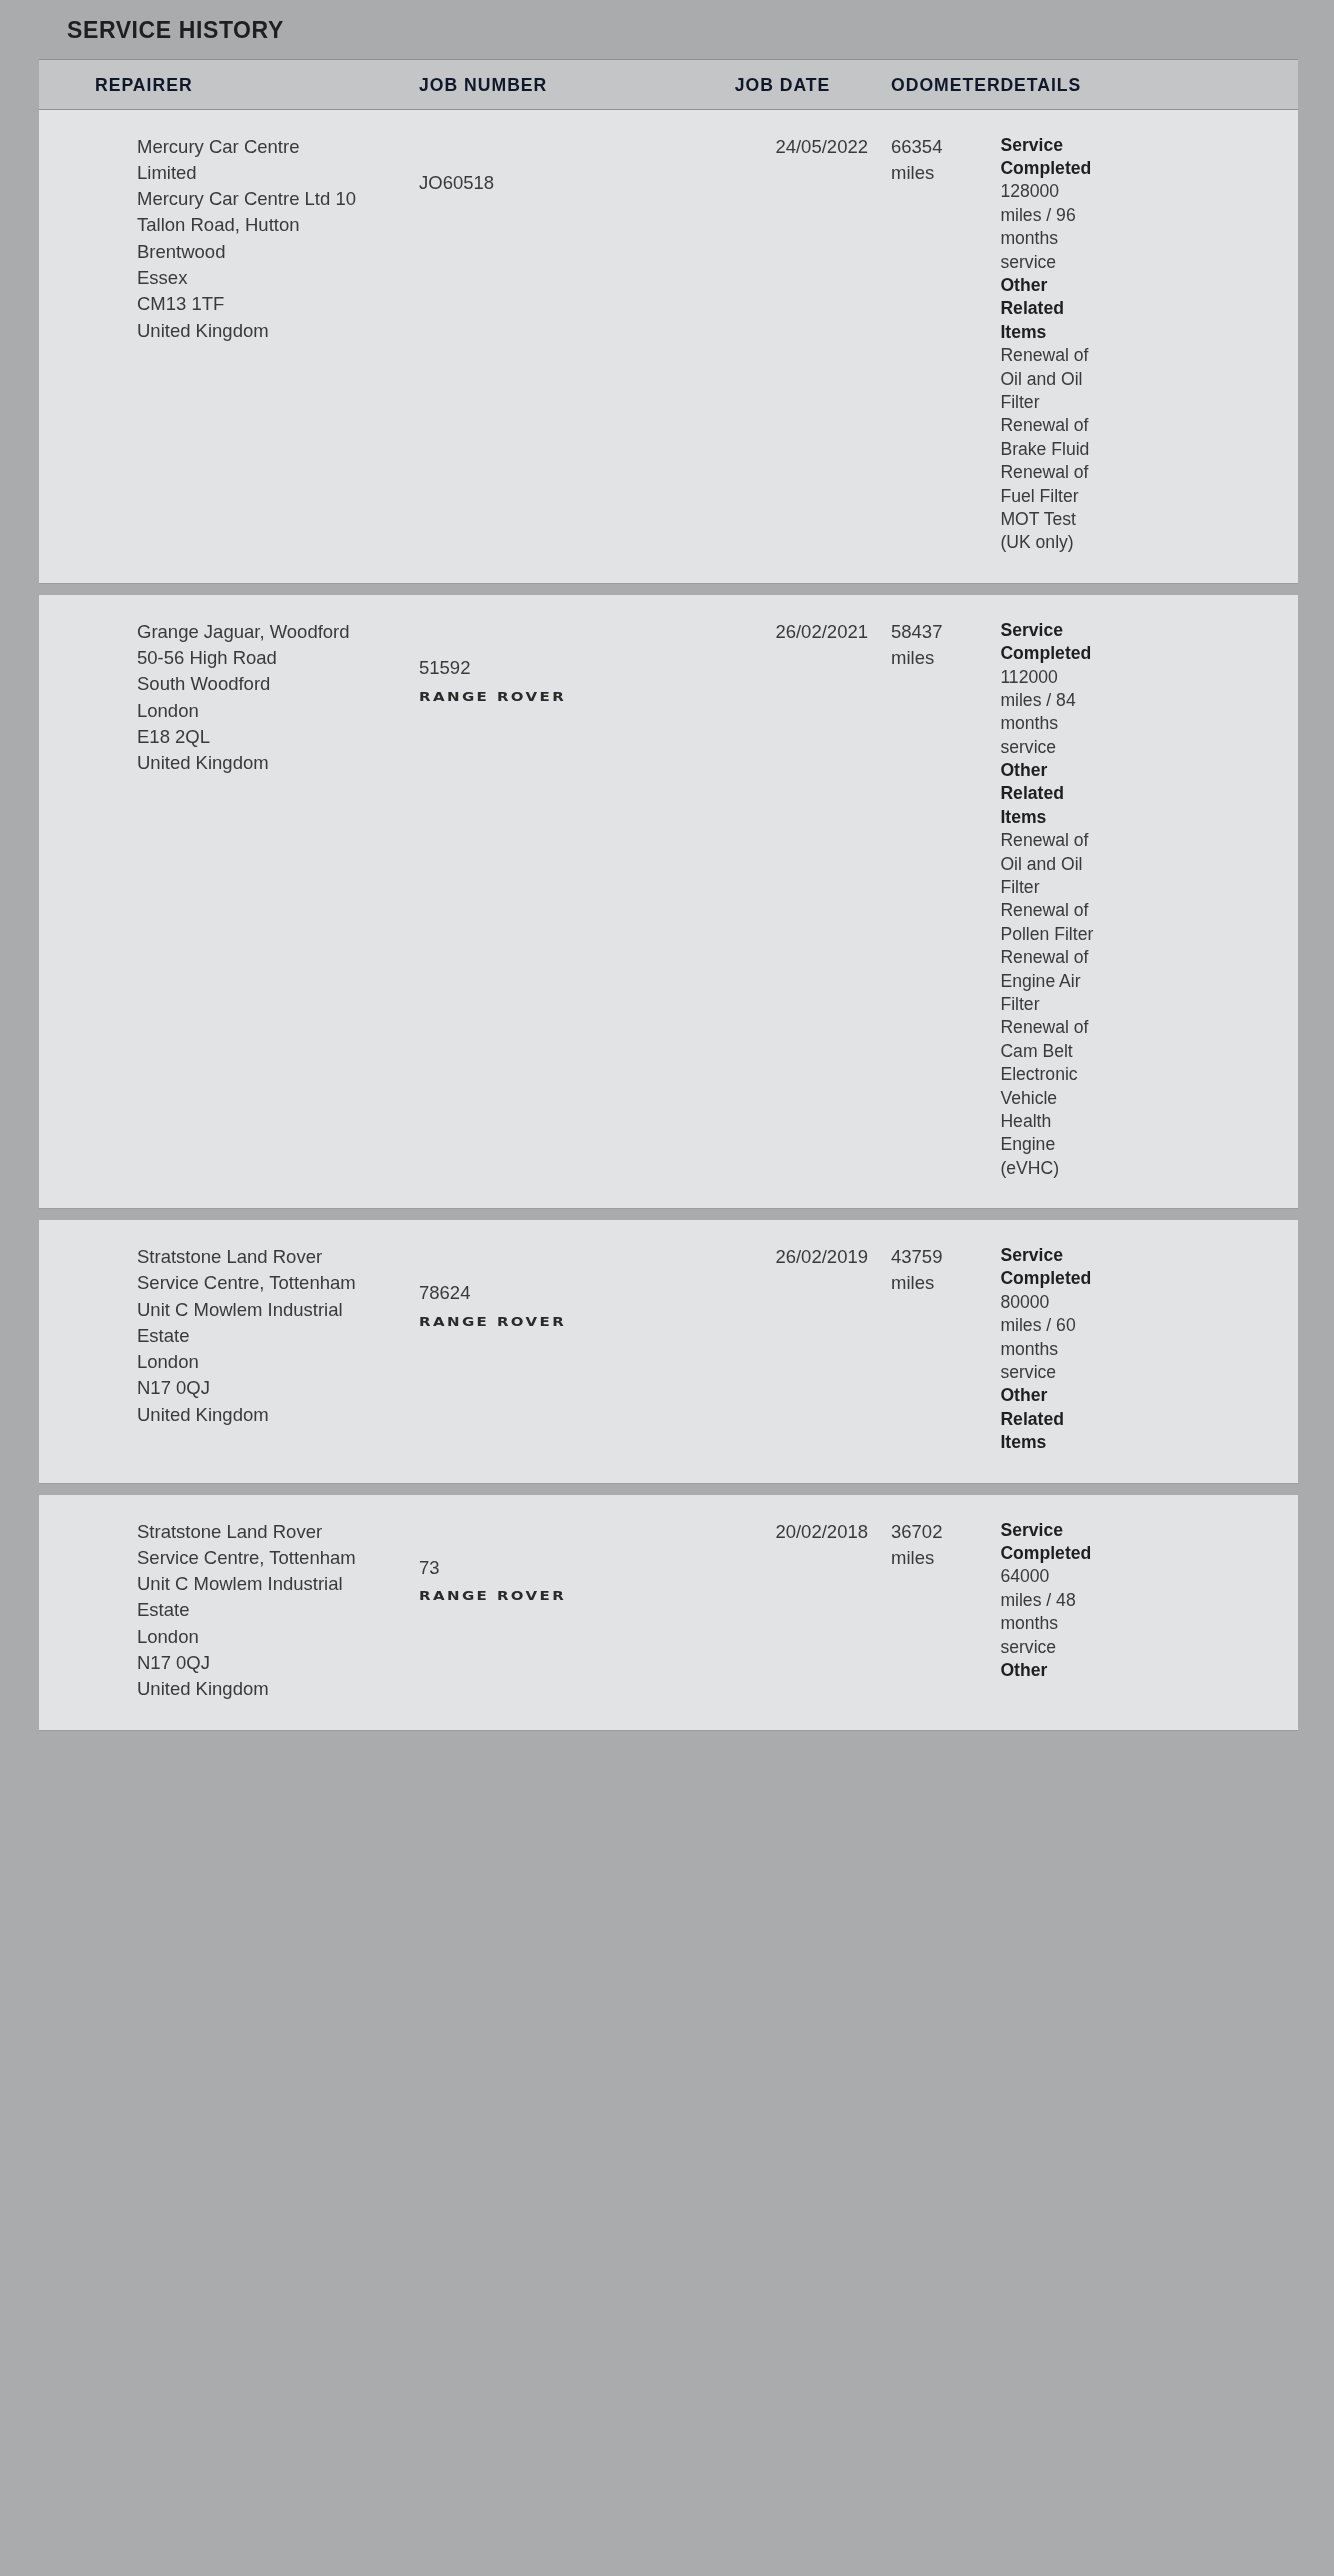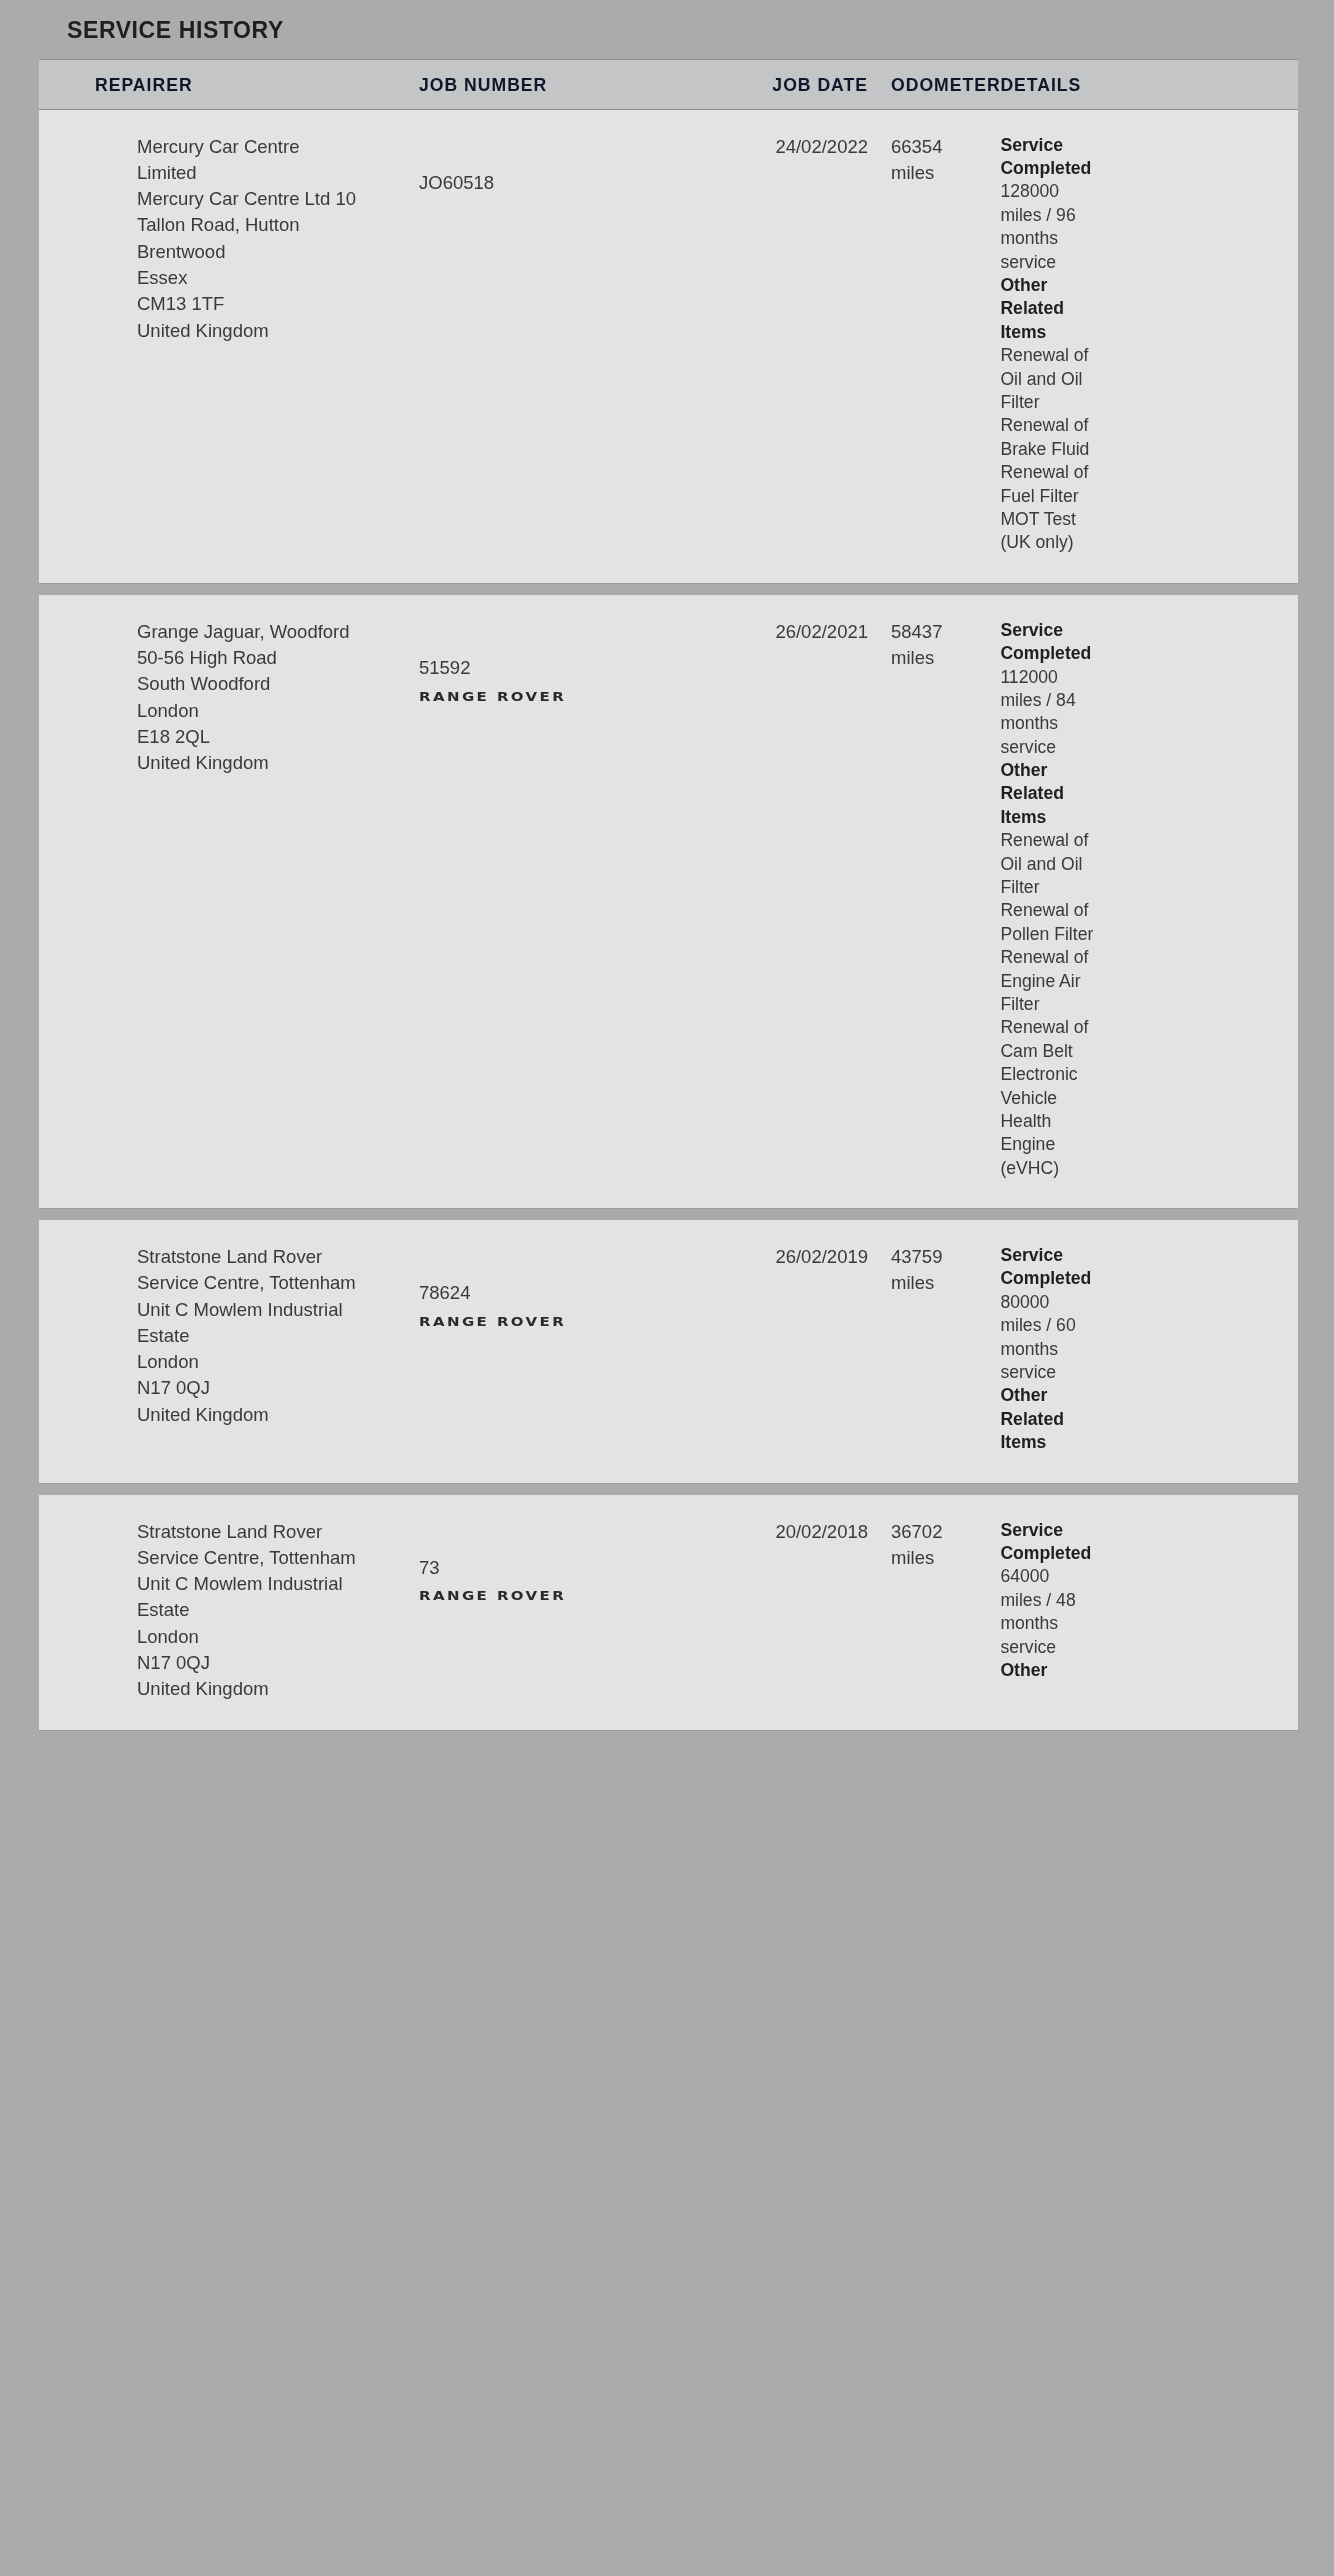--- a/index.html
+++ b/index.html
@@ -44,21 +44,21 @@
     letter-spacing: 1px;
     color: #0f172a;
     text-transform: uppercase;
   }
   .col-repairer { width: 380px; padding-left: 56px; box-sizing: border-box; }
   .col-job      { width: 278px; box-sizing: border-box; }
   .col-date     { width: 171px; box-sizing: border-box; text-align: right;}
   .col-odo      { width: 125px; box-sizing: border-box; padding-left: 23px;}
   .col-details  { width: 158px; box-sizing: border-box; padding-left: 7.4px;}
 
-  .head-row .col-date { text-align: right; padding-right: 0; }
+  .head-row .col-date { text-align: center; padding-right: 0; }
 
   .rec {
     display: flex;
     background: #e2e3e4;
     border-bottom: 1.9px solid #9a9c9e;
     padding: 24px 0 28px 0;
     margin-bottom: 11px;
   }
   .rec:last-child { margin-bottom: 0; }
 
@@ -116,21 +116,21 @@
             <span class="repairer-line">Mercury Car Centre Ltd 10</span>
             <span class="repairer-line">Tallon Road, Hutton</span>
             <span class="repairer-line">Brentwood</span>
             <span class="repairer-line">Essex</span>
             <span class="repairer-line">CM13 1TF</span>
             <span class="repairer-line">United Kingdom</span>
           </div>
           <div class="cell col-job">
             <div class="job-number">JO60518</div>
           </div>
-          <div class="cell col-date date-cell">24/02/2022</div>
+          <div class="cell col-date date-cell">24/05/2022</div>
           <div class="cell col-odo">
             <span class="odo-val">66354</span>
             <span class="odo-unit">miles</span>
           </div>
           <div class="cell col-details details-cell">
             <span class="d-head">Service</span>
             <span class="d-head">Completed</span>
             <span class="d-item">128000</span>
             <span class="d-item">miles / 96</span>
             <span class="d-item">months</span>

